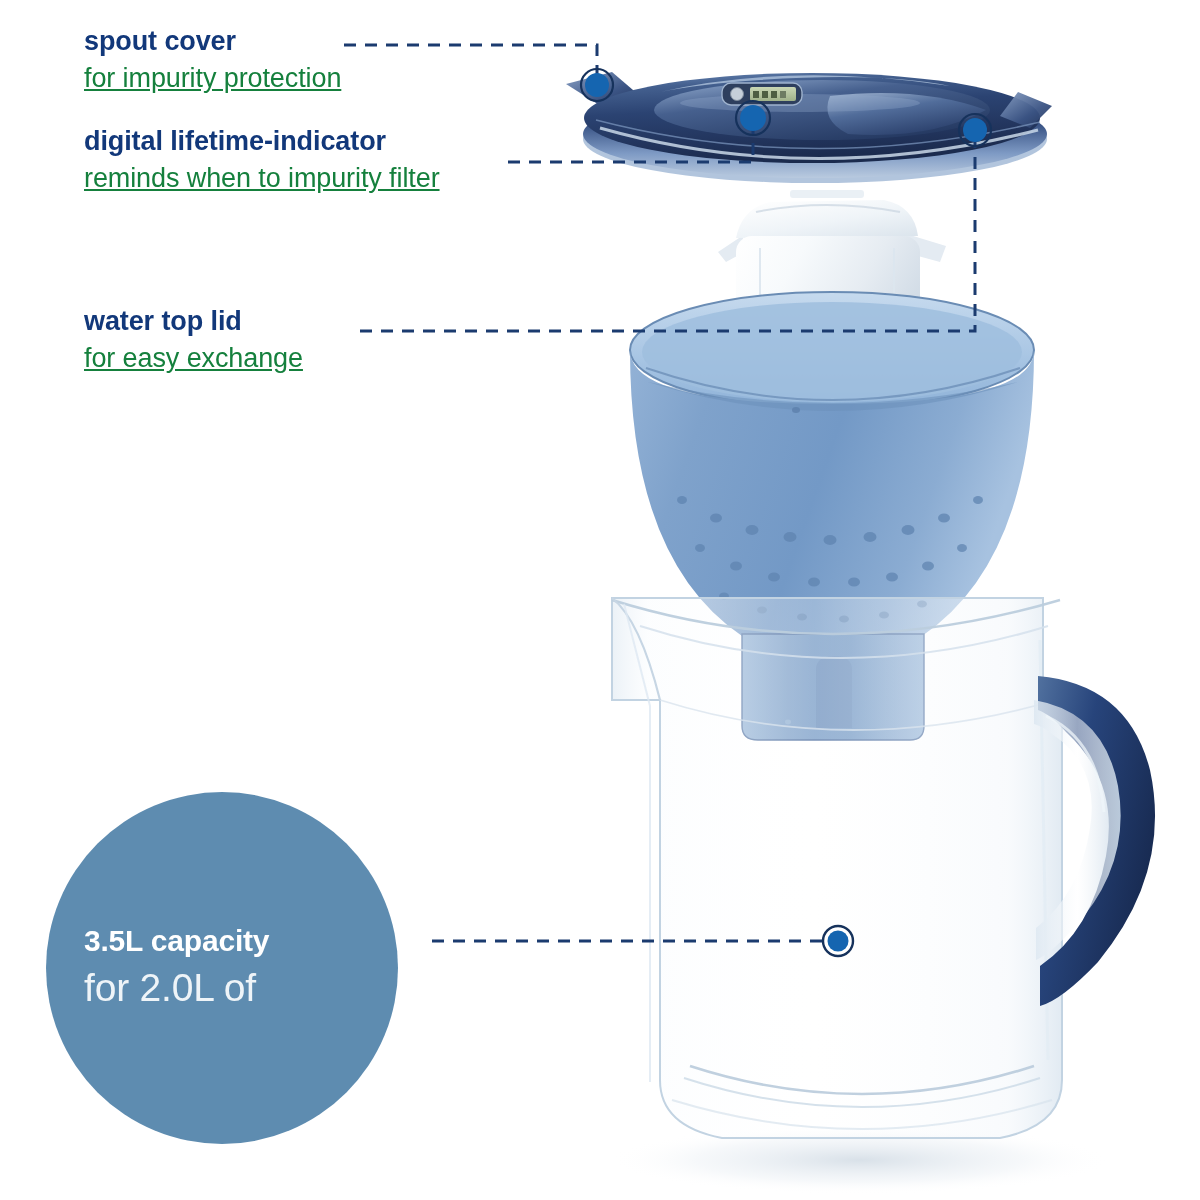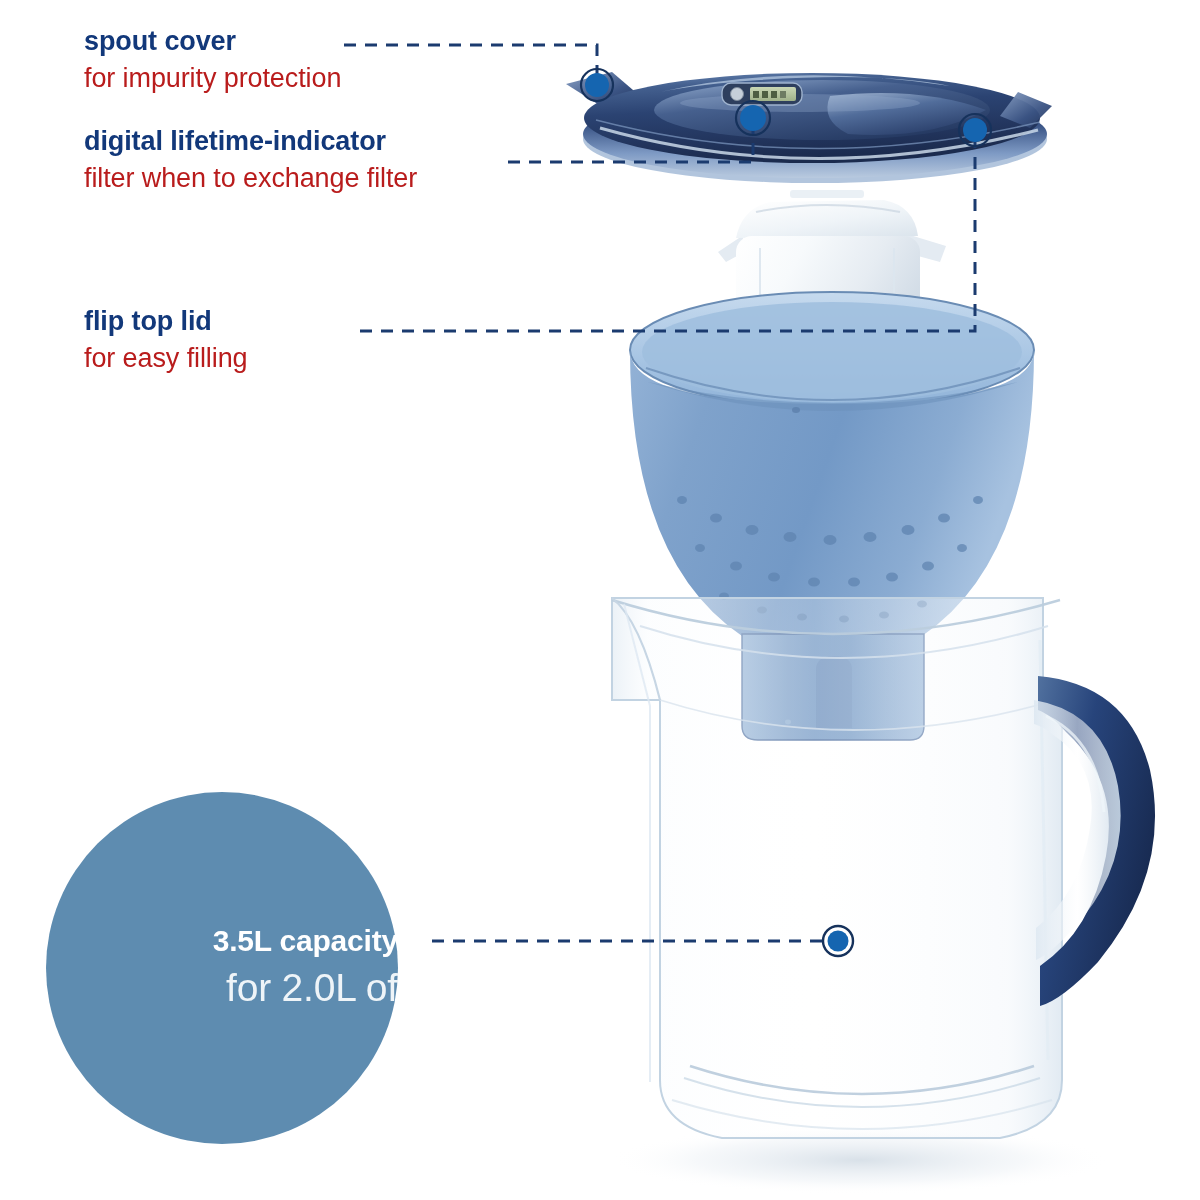--- a/index.html
+++ b/index.html
@@ -8,35 +8,34 @@
 
   #stage { position:relative; width:1004px; height:1200px; background:#ffffff; }
 
   
   .callout { position:absolute; }
   .callout .ttl {
     font-size:27px; font-weight:bold; color:#12387A;
     letter-spacing:-0.1px; line-height:1.15; white-space:nowrap;
   }
   .callout .sub {
-    font-size:27px; font-weight:400; color:#b91c1c;
-    letter-spacing:-0.1px; line-height:1.22; white-space:nowrap; margin-top:5px;
+    font-size:27px; font-weight:400; color:#15803d;
+    letter-spacing:-0.1px; line-height:1.22; white-space:nowrap; margin-top:5px;text-decoration:underline;
   }
 
   #callout-spout   { left:84px;  top:26px;  }
   #callout-digital { left:84px;  top:126px; }
   #callout-fliplid { left:84px;  top:306px; }
 
   
   #capacity-circle {
     position:absolute; left:46px; top:792px; width:352px; height:352px;
     border-radius:50%; background:#5E8CB0;
     display:flex; flex-direction:column; justify-content:center;
     padding-left:38px;
-    align-items:flex-end;
   }
   #capacity-circle .cap-ttl {
     font-size:30px; font-weight:bold; color:#ffffff; line-height:1.2;
     letter-spacing:-0.2px; white-space:nowrap;
   }
   #capacity-circle .cap-sub {
     font-size:39px; font-weight:400; color:#EEF4F8; line-height:1.32;
     letter-spacing:-0.2px; white-space:nowrap; margin-top:3px;
   }
 
@@ -293,26 +292,26 @@
     </g>
   </svg>
 
   <div class="callout" id="callout-spout">
     <div class="ttl">spout cover</div>
     <div class="sub">for impurity protection</div>
   </div>
 
   <div class="callout" id="callout-digital">
     <div class="ttl">digital lifetime-indicator</div>
-    <div class="sub">filter when to exchange filter</div>
+    <div class="sub">reminds when to impurity filter</div>
   </div>
 
   <div class="callout" id="callout-fliplid">
-    <div class="ttl">flip top lid</div>
-    <div class="sub">for easy filling</div>
+    <div class="ttl">water top lid</div>
+    <div class="sub">for easy exchange</div>
   </div>
 
   <div id="capacity-circle">
     <div class="cap-ttl">3.5L capacity</div>
     <div class="cap-sub">for 2.0L of</div>
   </div>
 
 </div>
 
 </body></html>

